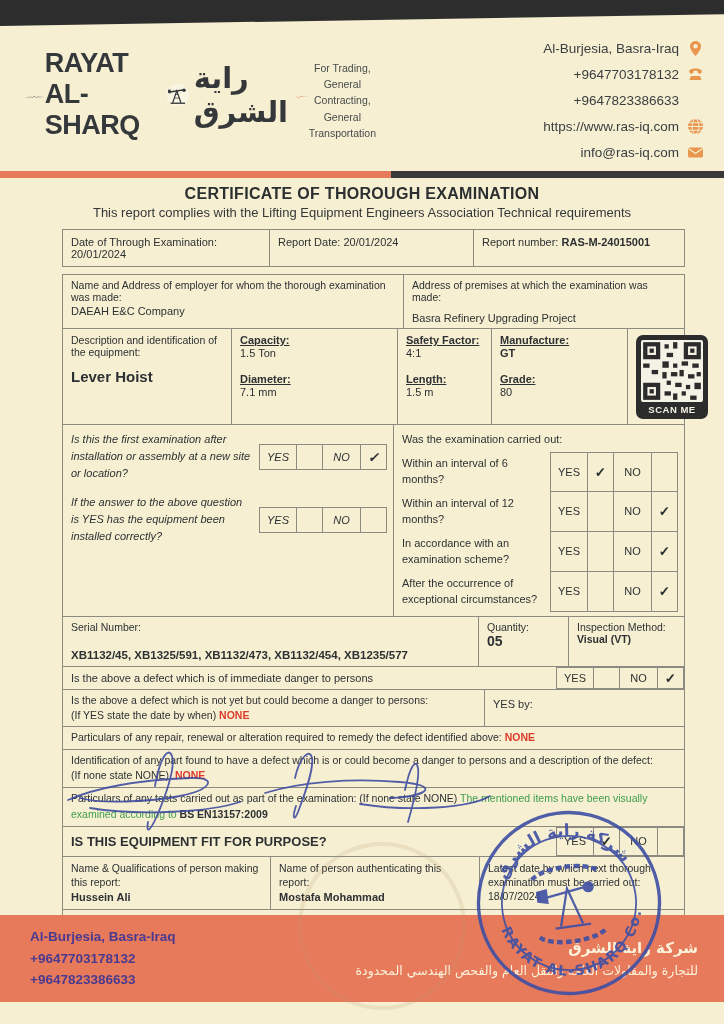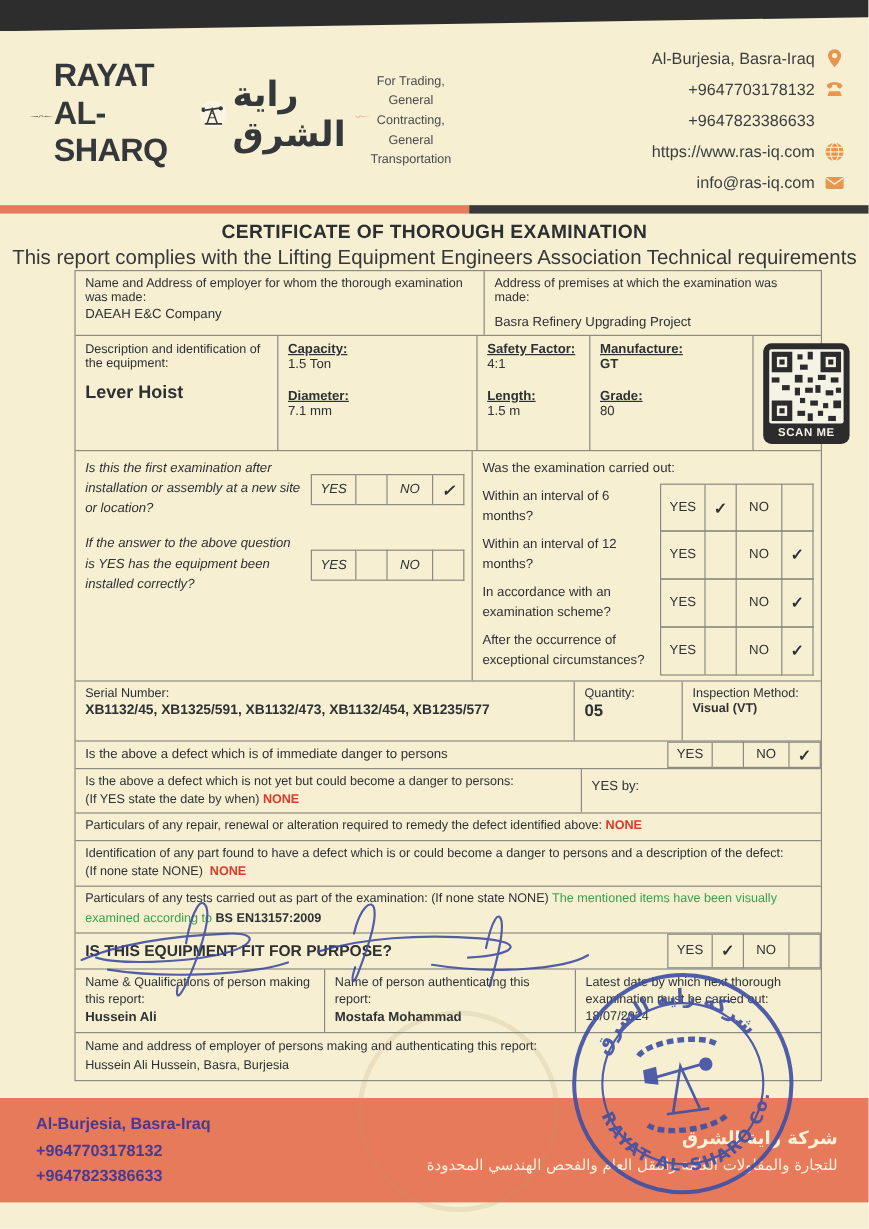--- a/index.html
+++ b/index.html
@@ -22,21 +22,21 @@
     font-size:13.5px;color:#3a3e40;}
   .c-row{display:flex;align-items:center;gap:8px;}
   .c-icn{width:17px;height:17px;display:inline-flex;}
   .c-icn.empty{visibility:hidden;}
   .divider{display:flex;height:7px;margin-top:10px;}
   .divider .dl{flex:0 0 54%;background:var(--accent);}
   .divider .dr{flex:1;background:#393939;}
   
   .titleblk{text-align:center;margin-top:7px;}
   .titleblk h1{font-size:16px;letter-spacing:.3px;color:#2c2f31;}
-  .titleblk .sub{font-size:17px;margin-top:2px;color:#35383a;}
+  .titleblk .sub{font-size:13px;margin-top:2px;color:#35383a;}
   
   .meta{margin:9px 39px 7px 62px;width:623px;display:grid;grid-template-columns:206px 204px 1fr;
     border:1px solid var(--border);font-size:11px;}
   .meta>div{padding:6px 8px;}
   .meta>div+div{border-left:1px solid var(--border);}
   .bold{font-weight:bold;}
   
   .tbl{margin-left:62px;width:623px;border:1px solid var(--border);font-size:10.5px;}
   .trow{border-top:1px solid var(--border);}
   .trow:first-child{border-top:none;}
@@ -70,21 +70,21 @@
   .rcq{padding:5px 6px 4px 8px;}
   .rcq .hd{font-size:11px;margin:3px 0 7px;}
   .rq{display:flex;align-items:stretch;justify-content:flex-end;}
   .rq .qt{flex:1;font-size:11px;line-height:1.45;padding:4px 6px 4px 0;align-self:center;}
   .rq .ct{align-self:stretch;}
   .rq .ct>div{min-height:28px;}
   .rq+.rq .ct{margin-top:-1px;}
   
   .rowD{display:grid;grid-template-columns:415px 90px 1fr;min-height:50px;}
   .rowD>div{padding:4px 8px;}
-  .serials{font-weight:bold;font-size:11.5px;margin-top:2px;}
+  .serials{font-weight:bold;font-size:11.5px;margin-top:16px;}
   
   .rowE{display:flex;align-items:stretch;}
   .rowE .qt{flex:1;padding:4px 8px;align-self:center;font-size:11px;}
   .rowE .ct>div{min-height:22px;}
   
   .rowF{display:grid;grid-template-columns:1fr 200px;}
   .rowF .lft{padding:3px 8px;line-height:1.45;}
   .rowF .rgt{border-left:1px solid var(--border);padding:8px 8px;font-size:11px;}
   .red{color:var(--red);font-weight:bold;}
   .green{color:var(--green);}
@@ -202,20 +202,31 @@
   <div class="divider">
     <div class="dl"></div>
       <div class="dr"></div>
   </div>
 
   <div class="titleblk">
     <h1>CERTIFICATE OF THOROUGH EXAMINATION</h1>
     <div class="sub">This report complies with the Lifting Equipment Engineers Association Technical requirements</div>
   </div>
 
+  <div class="meta">
+    <div>
+      <span>Date of Through Examination:</span> <span>20/01/2024</span>
+    </div>
+    <div>
+      <span>Report Date:</span> <span>20/01/2024</span>
+    </div>
+    <div>
+      <span>Report number:</span> <span class="bold">RAS-M-24015001</span>
+    </div>
+  </div>
 
   <div class="tbl">
 
     <div class="trow rowA">
       <div>
         <div>Name and Address of employer for whom the thorough examination was made:</div>
         <div class="val">DAEAH E&amp;C Company</div>
       </div>
       <div class="cell-b">
         <div>Address of premises at which the examination was made:</div>

